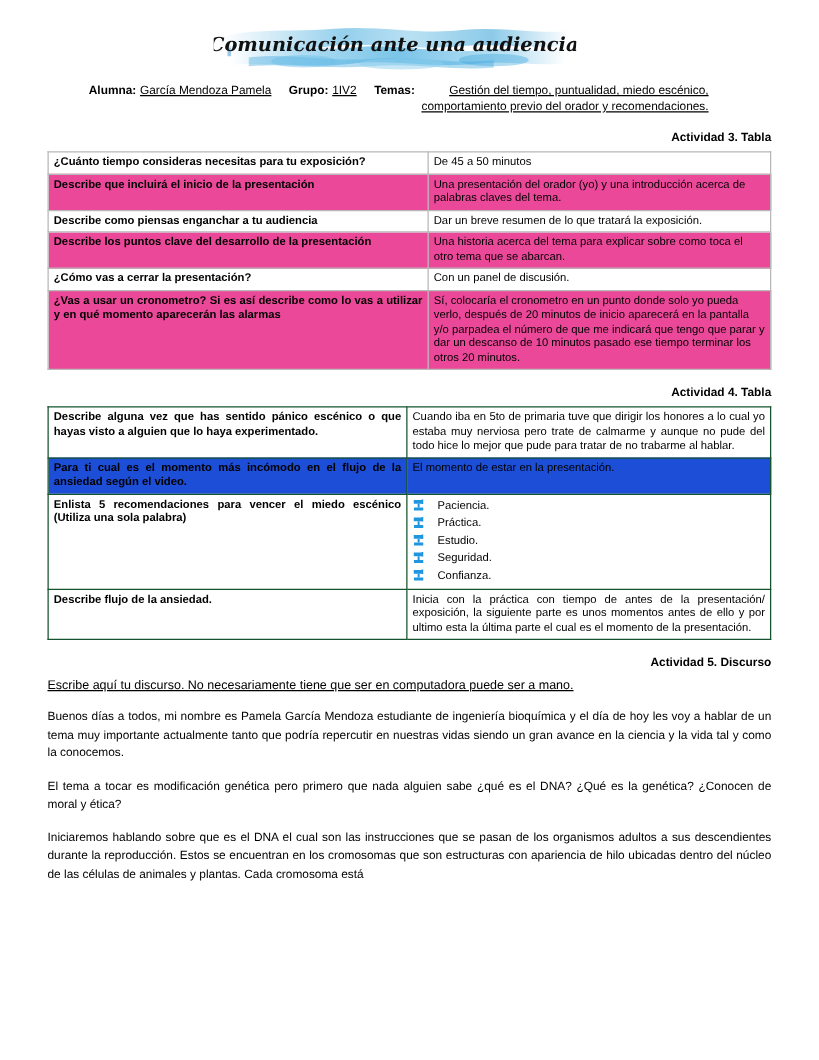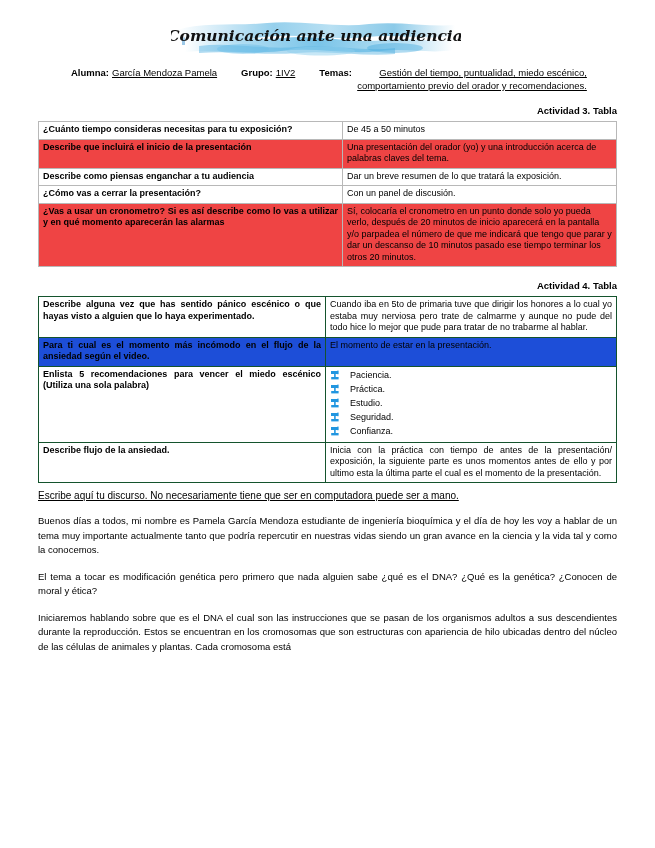--- a/index.html
+++ b/index.html
@@ -54,21 +54,21 @@
     margin: 4px 0 0 33px;
   }
   .hl-label {
     font-weight: bold;
     white-space: nowrap;
     padding-right: 3px;
   }
   .hl-value {
     text-decoration: underline;
     white-space: nowrap;
-    padding-right: 24px;
+    padding-right: 14px;
   }
   .hl-topics {
     text-decoration: underline;
     text-align: right;
     max-width: 232px;
     line-height: 13px;
   }
 
   
   .section-caption {
@@ -92,21 +92,21 @@
     line-height: 11.5px;
   }
   
   .tbl-a td { border: 1px solid #b8b8b8; }
   .tbl-a .q {
     width: 295px;
     font-weight: bold;
     text-align: justify;
     text-align-last: left;
   }
-  .tbl-a tr.shaded td { background: #ef4444; }
+  .tbl-a tr.shaded td { background: #ec4899; }
 
   
   .tbl-b td { border: 1px solid #14532d; }
   .tbl-b .q {
     width: 278px;
     font-weight: bold;
     text-align: justify;
     text-align-last: left;
   }
   .tbl-b tr.shaded td { background: #1d4ed8; }
@@ -203,20 +203,24 @@
         <td class="a">De 45 a 50 minutos</td>
       </tr>
       <tr class="shaded">
         <td class="q">Describe que incluirá el inicio de la presentación</td>
         <td class="a">Una presentación del orador (yo) y una introducción acerca de palabras claves del tema.</td>
       </tr>
       <tr>
         <td class="q">Describe como piensas enganchar a tu audiencia</td>
         <td class="a">Dar un breve resumen de lo que tratará la exposición.</td>
       </tr>
+      <tr class="shaded">
+        <td class="q">Describe los puntos clave del desarrollo de la presentación</td>
+        <td class="a">Una historia acerca del tema para explicar sobre como toca el otro tema que se abarcan.</td>
+      </tr>
       <tr>
         <td class="q">¿Cómo vas a cerrar la presentación?</td>
         <td class="a">Con un panel de discusión.</td>
       </tr>
       <tr class="shaded">
         <td class="q">¿Vas a usar un cronometro? Si es así describe como lo vas a utilizar y en qué momento aparecerán las alarmas</td>
         <td class="a">Sí, colocaría el cronometro en un punto donde solo yo pueda verlo, después de 20 minutos de inicio aparecerá en la pantalla y/o parpadea el número de que me indicará que tengo que parar y dar un descanso de 10 minutos pasado ese tiempo terminar los otros 20 minutos.</td>
       </tr>
     </tbody>
   </table>
@@ -295,20 +299,21 @@
           </ul>
         </td>
       </tr>
       <tr>
         <td class="q">Describe flujo de la ansiedad.</td>
         <td class="a ans-justify">Inicia con la práctica con tiempo de antes de la presentación/ exposición, la siguiente parte es unos momentos antes de ello y por ultimo esta la última parte el cual es el momento de la presentación.</td>
       </tr>
     </tbody>
   </table>
 
+  <div class="section-caption">Actividad 5. Discurso</div>
 
   <div class="discourse-note">Escribe aquí tu discurso. No necesariamente tiene que ser en computadora puede ser a mano.</div>
 
   <p class="body-par">Buenos días a todos, mi nombre es Pamela García Mendoza estudiante de ingeniería bioquímica y el día de hoy les voy a hablar de un tema muy importante actualmente tanto que podría repercutir en nuestras vidas siendo un gran avance en la ciencia y la vida tal y como la conocemos.</p>
   <p class="body-par">El tema a tocar es modificación genética pero primero que nada alguien sabe ¿qué es el DNA? ¿Qué es la genética? ¿Conocen de moral y ética?</p>
   <p class="body-par">Iniciaremos hablando sobre que es el DNA el cual son las instrucciones que se pasan de los organismos adultos a sus descendientes durante la reproducción. Estos se encuentran en los cromosomas que son estructuras con apariencia de hilo ubicadas dentro del núcleo de las células de animales y plantas. Cada cromosoma está</p>
 
 </div>
 
 </body></html>

